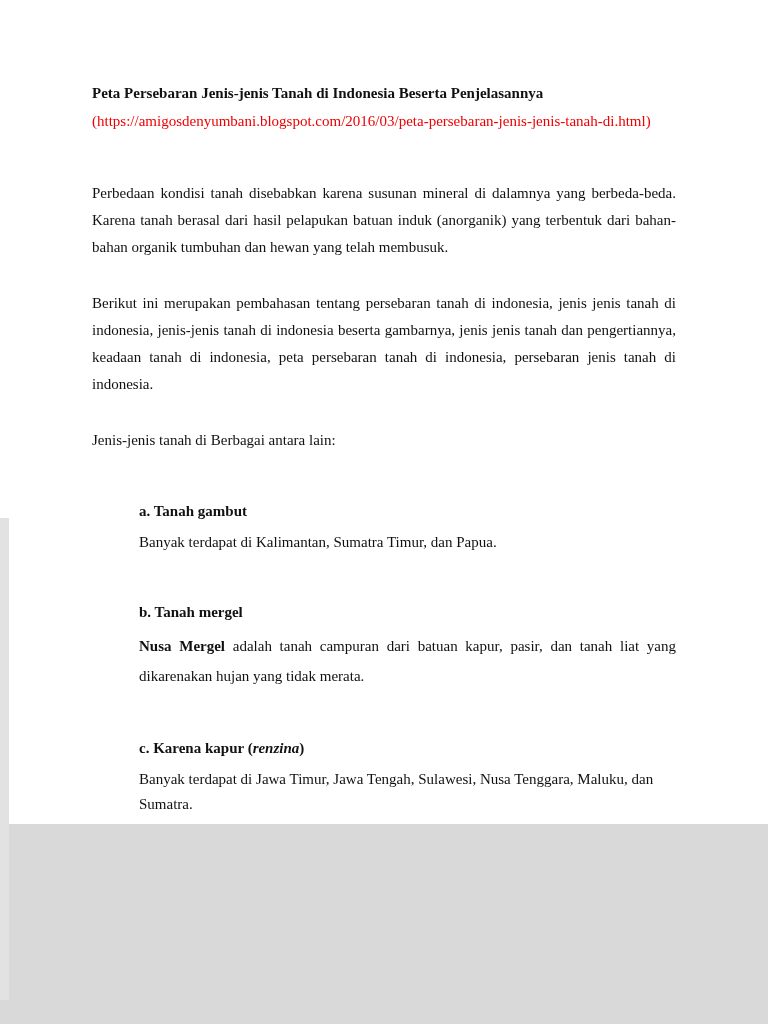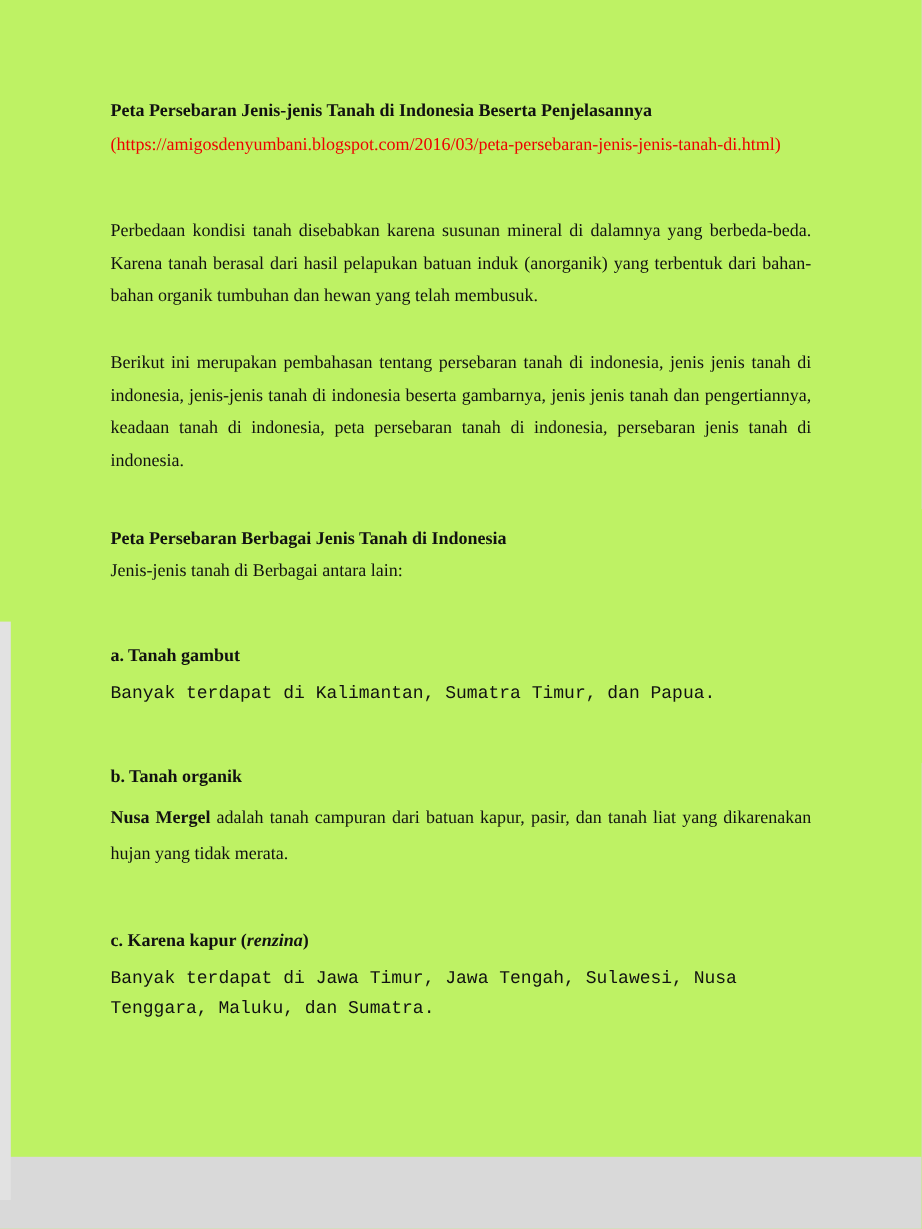--- a/index.html
+++ b/index.html
@@ -13,22 +13,22 @@
     font-family: "Liberation Serif", "DejaVu Serif", serif;
     color: #111111;
     position: relative;
     overflow: hidden;
   }
   .page {
     position: absolute;
     top: 0;
     left: 0;
     width: 768px;
-    height: 964px;
-    background: #bef264;
+    height: 824px;
+    background: #ffffff;
   }
   .left-edge-shadow {
     position: absolute;
     left: 0;
     top: 518px;
     width: 9px;
     height: 482px;
     background: #e2e2e2;
   }
   .content {
@@ -59,60 +59,59 @@
   }
   .section-heading {
     font-weight: bold;
     margin: 38px 0 0 0;
   }
   .section-intro {
     margin: 0;
   }
   .soil-entry {
     margin-top: 44px;
+    margin-left: 47px;
   }
   .soil-heading {
     font-weight: bold;
     margin: 0 0 5px 0;
   }
   .soil-def {
     text-align: justify;
     line-height: 30px;
     margin: 0;
   }
   .soil-loc {
     line-height: 25px;
     margin: 0;
-    font-family: Liberation Mono, monospace;
   }
   .bold { font-weight: bold; }
   .it { font-style: italic; }
 </style>
 </head>
 <body>
 
 <div class="page">
   <div class="content">
 
     <p class="doc-title">Peta Persebaran Jenis-jenis Tanah di Indonesia Beserta Penjelasannya</p>
     <p class="source-link">(https://amigosdenyumbani.blogspot.com/2016/03/peta-persebaran-jenis-jenis-tanah-di.html)</p>
 
     <p class="para">Perbedaan kondisi tanah disebabkan karena susunan mineral di dalamnya yang berbeda-beda. Karena tanah berasal dari hasil pelapukan batuan induk (anorganik) yang terbentuk dari bahan-bahan organik tumbuhan dan hewan yang telah membusuk.</p>
     <p class="para">Berikut ini merupakan pembahasan tentang persebaran tanah di indonesia, jenis jenis tanah di indonesia, jenis-jenis tanah di indonesia beserta gambarnya, jenis jenis tanah dan pengertiannya, keadaan tanah di indonesia, peta persebaran tanah di indonesia, persebaran jenis tanah di indonesia.</p>
 
-    <p class="section-heading">Peta Persebaran Berbagai Jenis Tanah di Indonesia</p>
     <p class="section-intro">Jenis-jenis tanah di Berbagai antara lain:</p>
 
     <div class="soil-entry">
       <p class="soil-heading"><span>a. Tanah gambut</span><span class="it"></span><span></span></p>
       <p class="soil-loc">Banyak terdapat di Kalimantan, Sumatra Timur, dan Papua.</p>
     </div>
 
     <div class="soil-entry">
-      <p class="soil-heading"><span>b. Tanah organik</span><span class="it"></span><span></span></p>
+      <p class="soil-heading"><span>b. Tanah mergel</span><span class="it"></span><span></span></p>
       <p class="soil-def"><span class="bold">Nusa Mergel</span><span> adalah tanah campuran dari batuan kapur, pasir, dan tanah liat yang dikarenakan hujan yang tidak merata.</span></p>
     </div>
 
     <div class="soil-entry">
       <p class="soil-heading"><span>c. Karena kapur (</span><span class="it">renzina</span><span>)</span></p>
       <p class="soil-loc">Banyak terdapat di Jawa Timur, Jawa Tengah, Sulawesi, Nusa Tenggara, Maluku, dan Sumatra.</p>
     </div>
 
   </div>
 </div>

